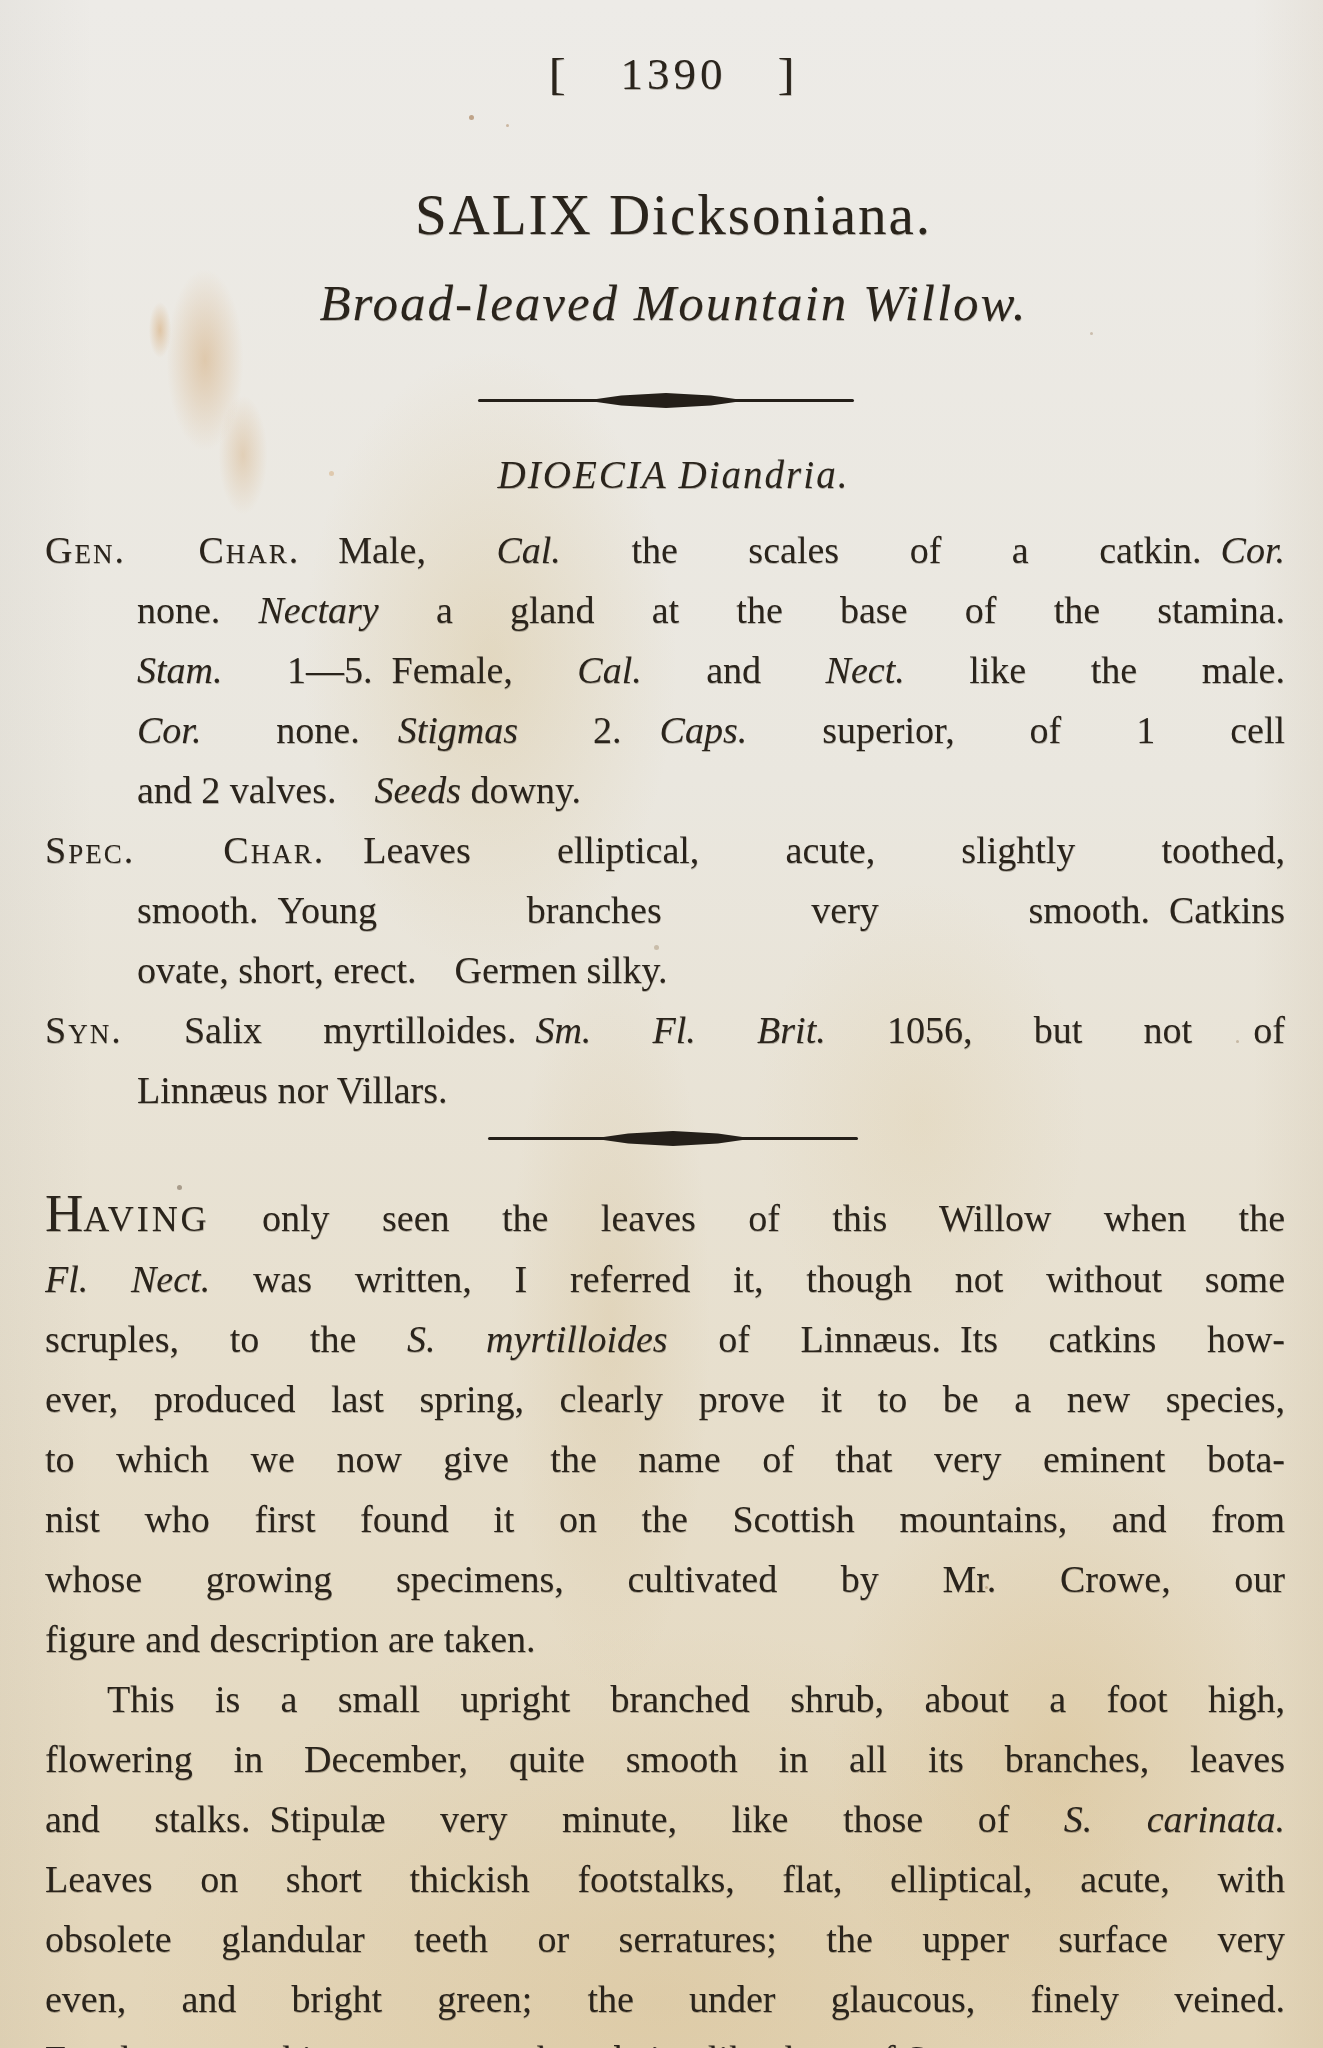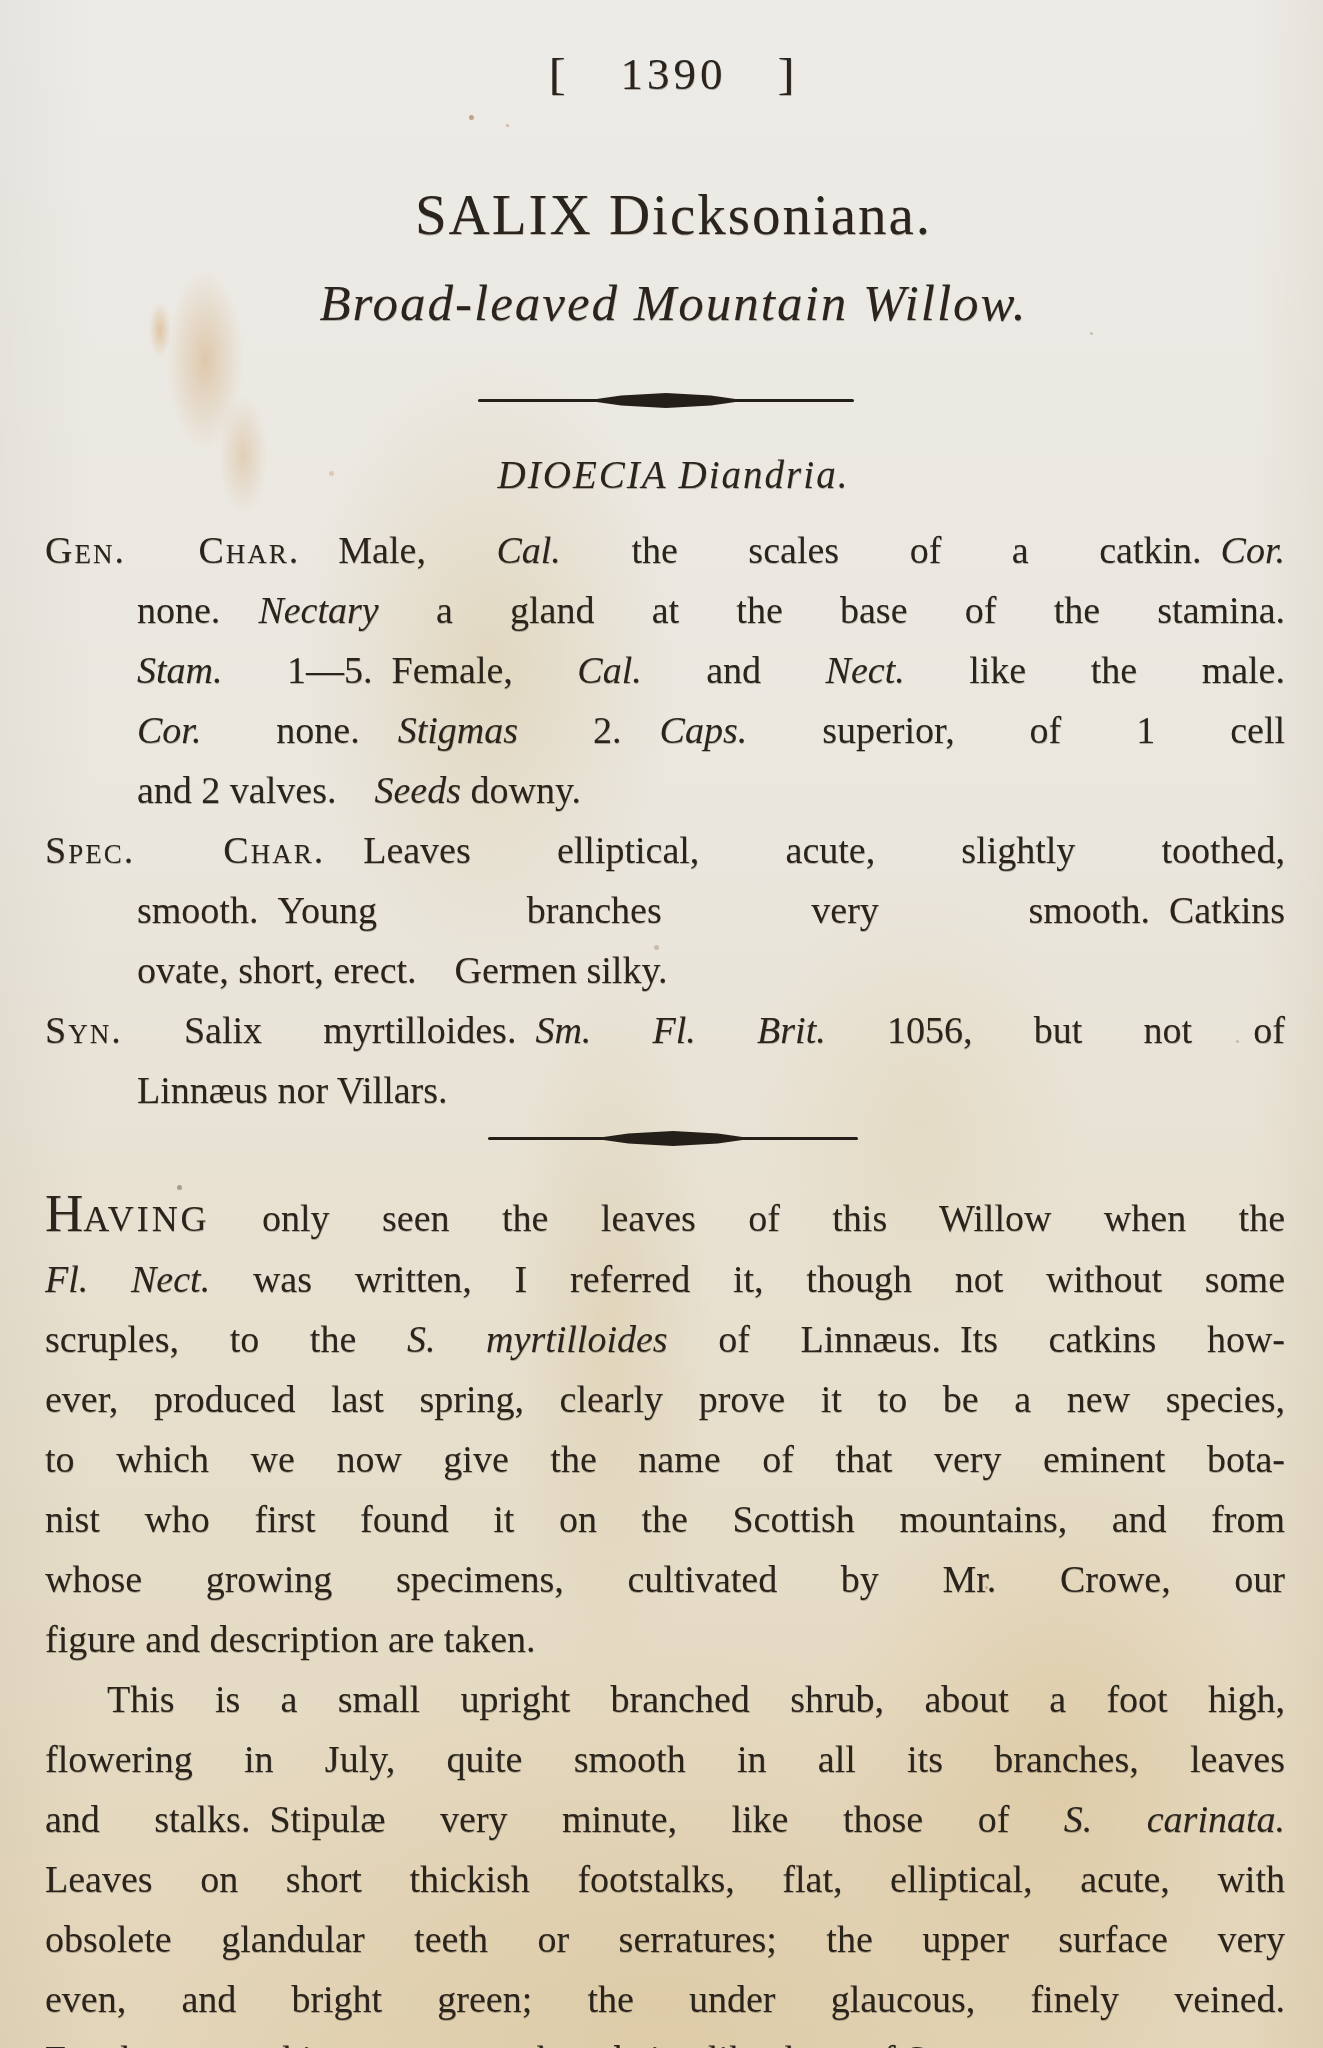--- a/index.html
+++ b/index.html
@@ -101,21 +101,21 @@
   <div class="body-section ink">
       <div class="line"><span class="bigcap">H</span><span class="caps">AVING</span><span> only seen the leaves of this Willow when the</span></div>
       <div class="line"><span class="it">Fl. Nect.</span><span> was written, I referred it, though not without some</span></div>
       <div class="line"><span>scruples, to the </span><span class="it">S. myrtilloides</span><span> of Linnæus. Its catkins how-</span></div>
       <div class="line"><span>ever, produced last spring, clearly prove it to be a new species,</span></div>
       <div class="line"><span>to which we now give the name of that very eminent bota-</span></div>
       <div class="line"><span>nist who first found it on the Scottish mountains, and from</span></div>
       <div class="line"><span>whose growing specimens, cultivated by Mr. Crowe, our</span></div>
       <div class="line short"><span>figure and description are taken.</span></div>
       <div class="line indent"><span>This is a small upright branched shrub, about a foot high,</span></div>
-      <div class="line"><span>flowering in July, quite smooth in all its branches, leaves</span></div>
+      <div class="line"><span>flowering in December, quite smooth in all its branches, leaves</span></div>
       <div class="line"><span>and stalks. Stipulæ very minute, like those of </span><span class="it">S. carinata.</span></div>
       <div class="line"><span>Leaves on short thickish footstalks, flat, elliptical, acute, with</span></div>
       <div class="line"><span>obsolete glandular teeth or serratures; the upper surface very</span></div>
       <div class="line"><span>even, and bright green; the under glaucous, finely veined.</span></div>
       <div class="line partial"><span>Few leaves on this new sprung shoot being like those of S.</span></div>
     </div>
 
 </div>
 
 </body></html>

